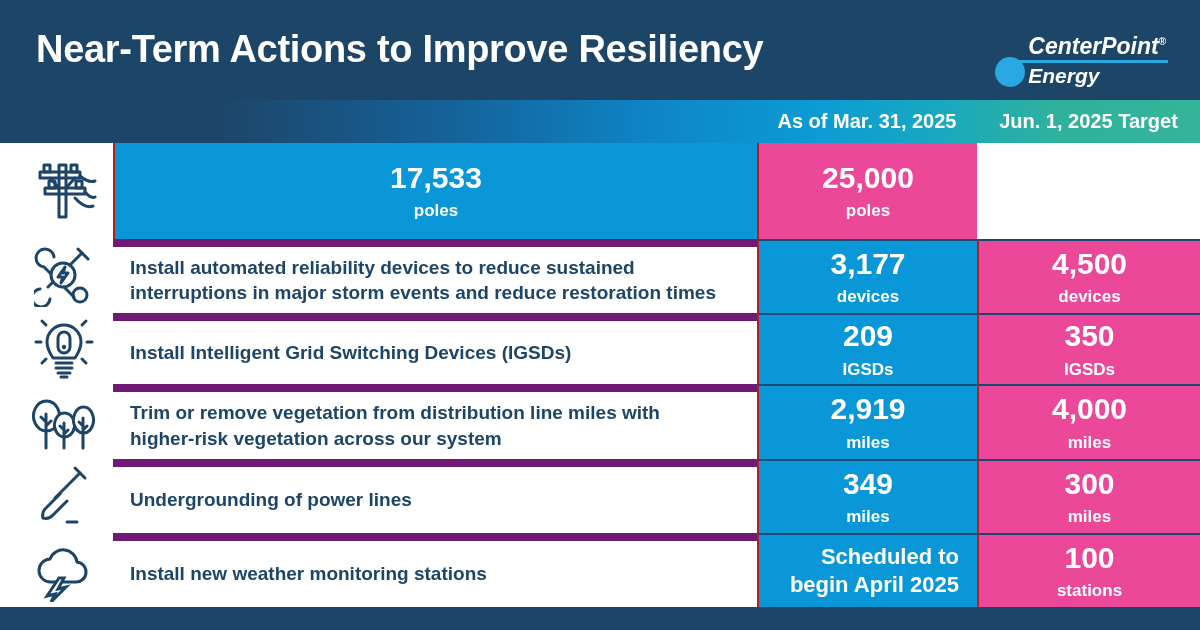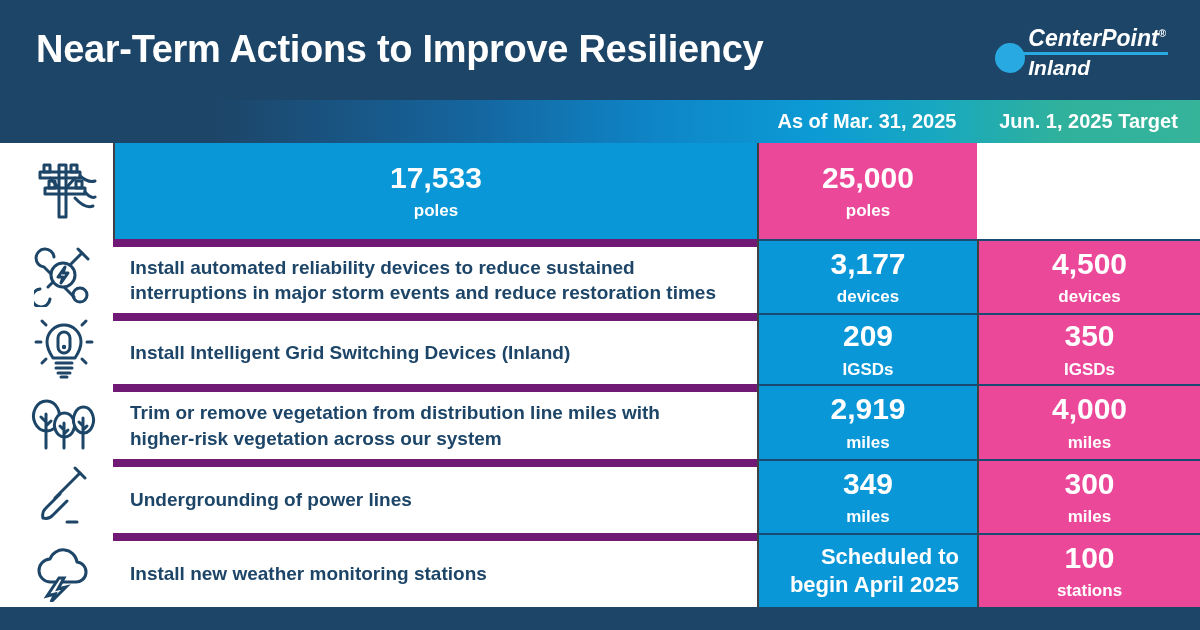--- a/index.html
+++ b/index.html
@@ -12,21 +12,21 @@
 
   
   .top-header{
     height:100px;background:#1D4568;display:flex;align-items:center;
     position:relative;
   }
   .page-title{
     color:#ffffff;font-size:38px;font-weight:bold;letter-spacing:-0.3px;
     padding-left:36px;line-height:1.05;
   }
-  .logo{position:absolute;top:26px;right:32px;display:flex;align-items:center;}
+  .logo{position:absolute;top:34px;right:32px;display:flex;align-items:flex-end;}
   .logo-circle{
     width:30px;height:30px;border-radius:50%;background:#29A9E1;
     margin-top:10px;margin-right:-7px;position:relative;z-index:1;flex:0 0 auto;
   }
   .logo-text{display:flex;flex-direction:column;}
   .logo-brand{
     color:#ffffff;font-size:23px;font-weight:bold;font-style:italic;
     border-bottom:3px solid #29A9E1;padding:0 2px 2px 10px;line-height:1.05;
     white-space:nowrap;
   }
@@ -62,21 +62,21 @@
 
   .cell-text{
     display:flex;align-items:center;
     padding:6px 30px 6px 17px;
     color:#1D4568;font-size:19px;font-weight:600;line-height:1.32;
   }
   .row + .row .cell-text{border-top:8px solid #701a75;}
 
   .cell-val{
     display:flex;flex-direction:column;align-items:center;justify-content:center;
-    color:#ffffff;text-align:center;border-left:2px solid #404040;
+    color:#ffffff;text-align:center;border-left:2px solid #b91c1c;
   }
   .cell-val.current{background:#0997D7;}
   .cell-val.target{background:#ec4899;}
   .row + .row .cell-val{border-top:2px solid #1A4971;}
 
   .val{font-size:30px;font-weight:bold;line-height:1.12;}
   .unit{font-size:17px;font-weight:bold;margin-top:7px;}
   .val.note{font-size:22px;line-height:1.28;max-width:182px;text-align:right;}
   .unit:empty{display:none;}
 
@@ -91,21 +91,21 @@
 <body>
 
 <div class="canvas">
 
   <header class="top-header">
     <div class="page-title">Near-Term Actions to Improve Resiliency</div>
     <div class="logo">
       <span class="logo-circle"></span>
       <div class="logo-text">
         <div class="logo-brand"><span>CenterPoint</span><span class="logo-reg">®</span></div>
-        <div class="logo-sub">Inland</div>
+        <div class="logo-sub">Energy</div>
       </div>
     </div>
   </header>
 
   <div class="subheader">
     <div class="col-head current">As of Mar. 31, 2025</div>
     <div class="col-head target">Jun. 1, 2025 Target</div>
   </div>
 
   <main class="table">
@@ -162,21 +162,21 @@
     <div class="row r3">
       <div class="cell-icon">
         <svg width="62" height="66" viewBox="0 0 62 66">
           <path class="icon-stroke" d="M20 42 C16 36 14 32 14 26 A17 17 0 0 1 48 26 C48 32 46 36 42 42 Z"></path>
           <path class="icon-stroke" d="M23 47 H39 M23 52 H39 M25 57 H37 M28 61 H34"></path>
           <rect class="icon-stroke" x="25" y="16" width="12" height="21" rx="6"></rect>
           <circle class="icon-fill" cx="31" cy="31" r="2.2"></circle>
           <path class="icon-stroke" d="M8 26 H3 M59 26 H54 M13 9 L9 5 M49 9 L53 5 M13 43 L9 47 M49 43 L53 47"></path>
         </svg>
       </div>
-      <div class="cell-text">Install Intelligent Grid Switching Devices (Inland)</div>
+      <div class="cell-text">Install Intelligent Grid Switching Devices (IGSDs)</div>
       <div class="cell-val current">
         <div class="val">209</div>
         <div class="unit">IGSDs</div>
       </div>
       <div class="cell-val target">
         <div class="val">350</div>
         <div class="unit">IGSDs</div>
       </div>
     </div>
 

